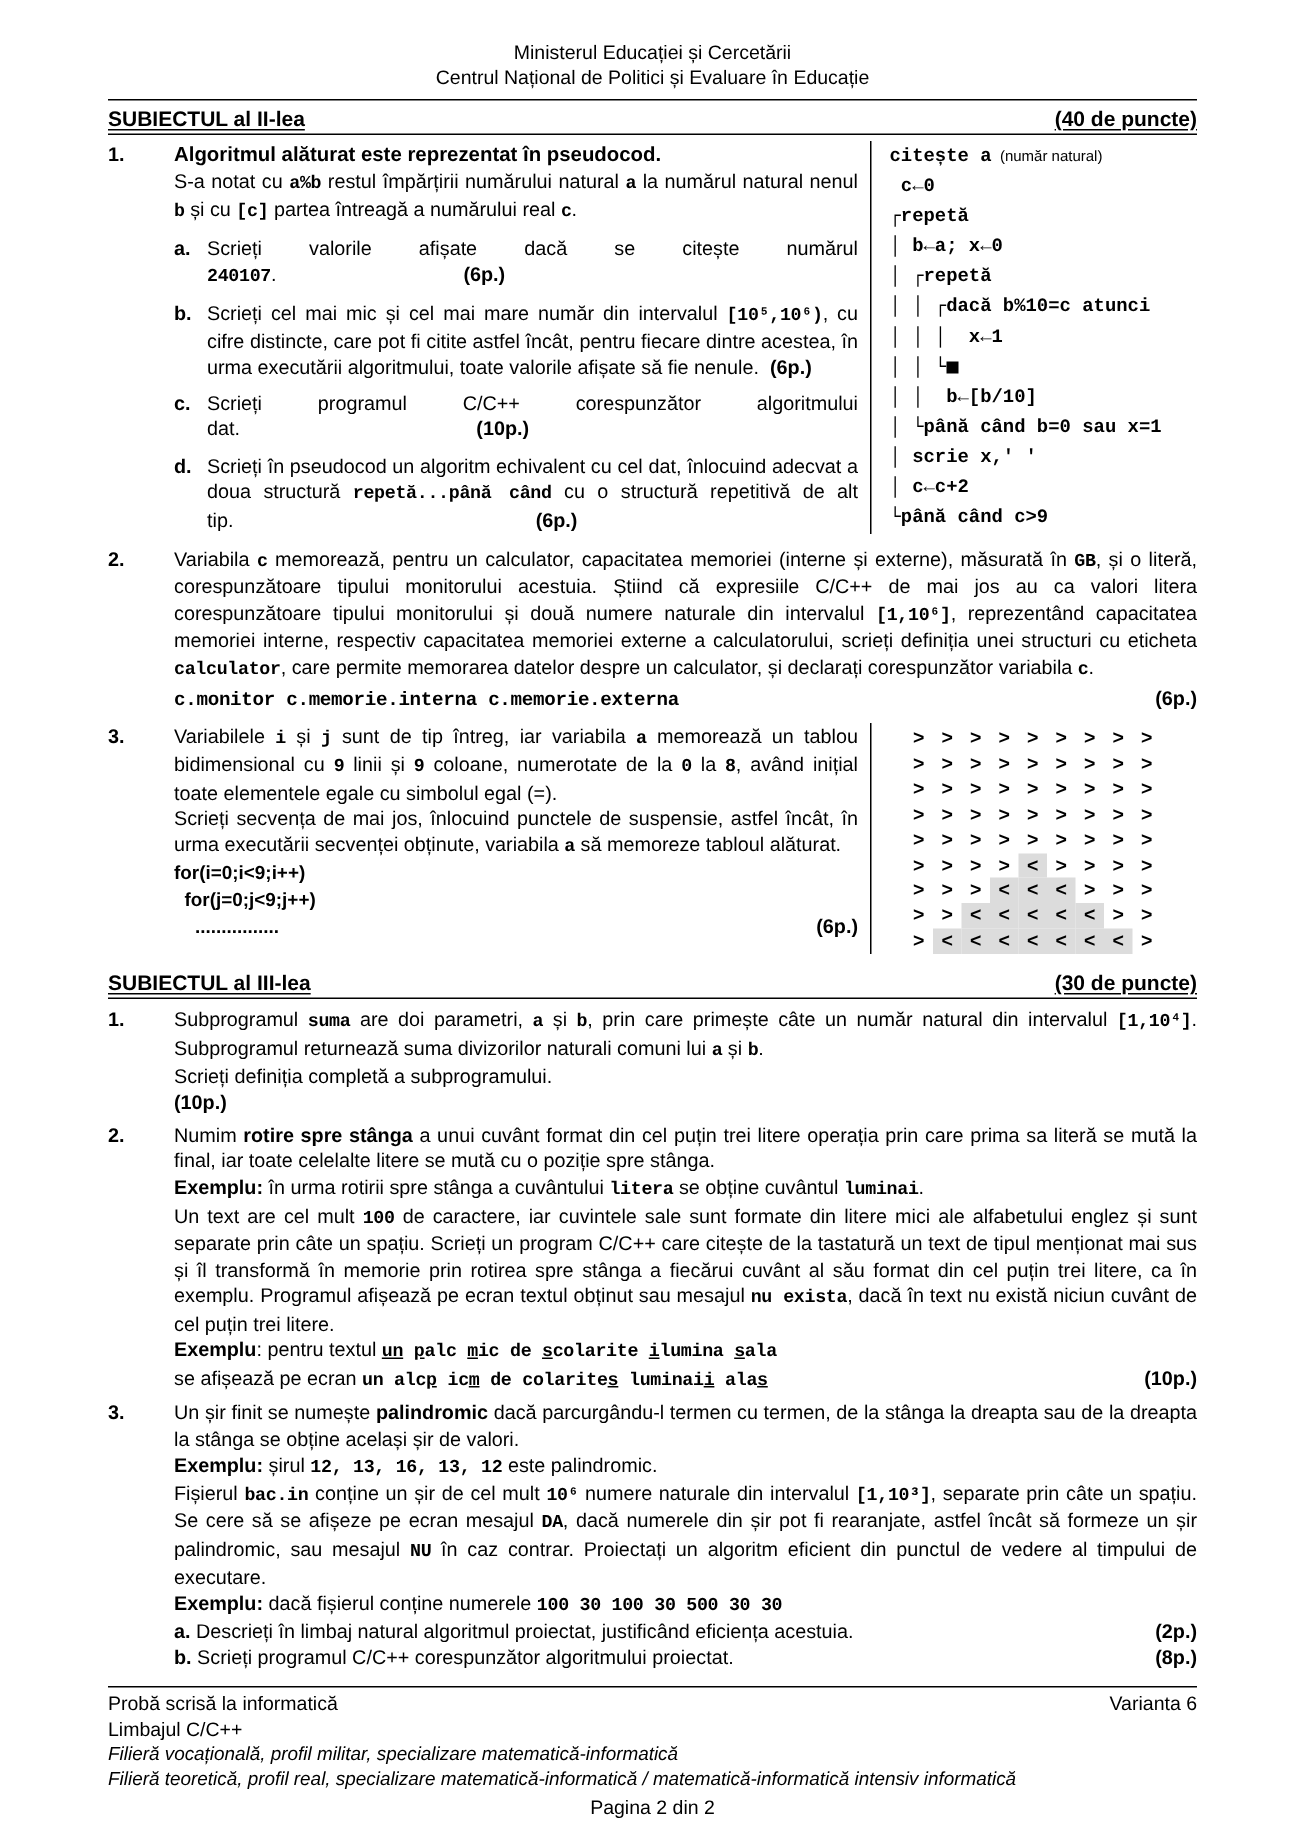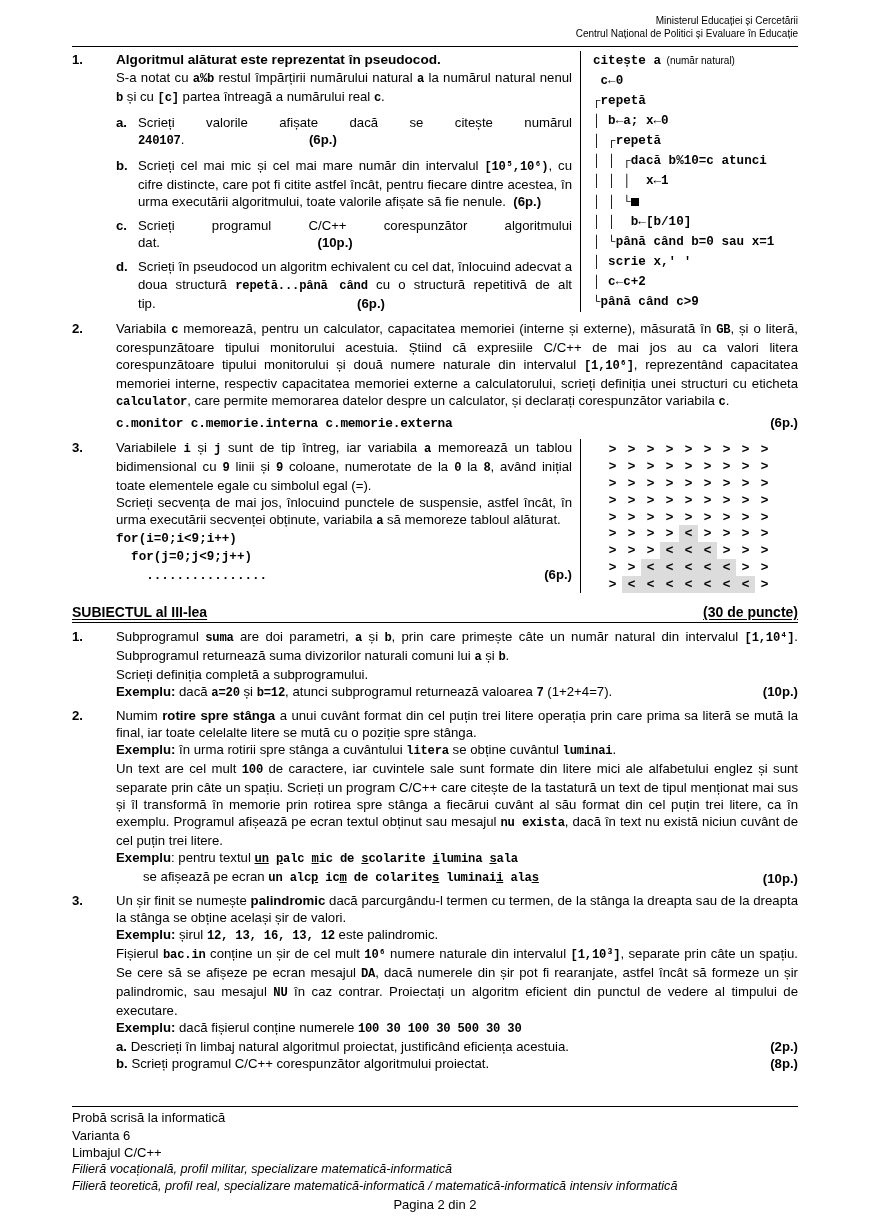--- a/index.html
+++ b/index.html
@@ -10,21 +10,21 @@
     background: #ffffff;
     font-family: "Liberation Sans", sans-serif;
     color: #000;
     font-size: 13.2px;
     line-height: 1.30;
     -webkit-font-smoothing: antialiased;
   }
   .page { position: relative; width: 870px; height: 1230px; padding: 0 72px; }
 
   
-  .doc-header { text-align: right; padding-top: 14px; font-size: 10px; line-height: 1.33; }
+  .doc-header { text-align: center; padding-top: 26px; font-size: 13px; line-height: 1.33; }
 
   .rule { border-top: 1.6px solid #000; margin-top: 5px; }
 
   
   .subject-bar {
     display: flex; justify-content: space-between; align-items: baseline;
     font-weight: bold; font-size: 14px;
     border-bottom: 1.6px solid #000;
     padding-bottom: 1px;
     margin-top: 3px;
@@ -77,43 +77,47 @@
   .matrix { border-collapse: collapse; }
   .matrix td {
     width: 19px; height: 15.2px;
     text-align: center; vertical-align: middle;
     font-family: "Liberation Sans", sans-serif;
     font-weight: bold; font-size: 13px;
     padding: 0;
   }
   .matrix td.hl { background: #dcdcdc; }
 
-  .codeline { font-family: Liberation Mono, monospace; font-weight: bold; font-size: 12.6px; white-space: pre; line-height: 1.45; }
+  .codeline { font-family: Liberation Sans, sans-serif; font-weight: bold; font-size: 12.6px; white-space: pre; line-height: 1.45; }
 
   .u { text-decoration: underline; text-underline-offset: 1px; }
 
   
   .footer { position: absolute; left: 72px; right: 72px; bottom: 16px; }
   .footer .frule { border-top: 1.6px solid #000; margin-bottom: 2px; }
-  .frow { display:flex; justify-content: space-between; flex-direction: column; }
+  .frow { display:flex; justify-content: space-between; }
   .fit  { font-style: italic; font-size: 12.6px; line-height:1.34; }
   .fpg  { text-align:center; font-size: 13px; margin-top: 2px; }
   .fline { font-size: 13px; line-height: 1.34; }
 </style>
 </head>
 <body>
 
 <div class="page">
 
   <div class="doc-header">
     <div>Ministerul Educației și Cercetării</div>
     <div>Centrul Național de Politici și Evaluare în Educație</div>
   </div>
   <div class="rule"></div>
 
+  <div class="subject-bar">
+    <span class="t">SUBIECTUL al II-lea</span>
+    <span class="p">(40 de puncte)</span>
+  </div>
 
   <div class="q1wrap">
     <div class="q1left">
       <div class="q1head">
         <span class="num">1.</span>
         <span class="q1title">Algoritmul alăturat este reprezentat în pseudocod.</span>
       </div>
       <div class="q1intro just"><span>S-a notat cu </span><span class="mono">a%b</span><span> restul împărțirii numărului natural </span><span class="mono">a</span><span> la numărul natural nenul </span><span class="mono">b</span><span> și cu </span><span class="mono">[c]</span><span> partea întreagă a numărului real </span><span class="mono">c</span><span>.</span></div>
 
       <div class="sub">
@@ -283,34 +287,33 @@
     <span class="t">SUBIECTUL al III-lea</span>
     <span class="p">(30 de puncte)</span>
   </div>
 
   <div class="item">
     <span class="num">1.</span>
     <div class="body">
       <div class="just"><span>Subprogramul </span><span class="mono">suma</span><span>  are doi parametri, </span><span class="mono">a</span><span> și </span><span class="mono">b</span><span>, prin care primește câte un număr natural din intervalul </span><span class="mono">[1,10⁴]</span><span>. Subprogramul returnează suma divizorilor naturali comuni lui </span><span class="mono">a</span><span> și </span><span class="mono">b</span><span>.</span></div>
       <div>Scrieți definiția completă a subprogramului.</div>
       <div style="display:flex; justify-content:space-between; align-items:baseline;">
-        <span><b>Exemplu:</b><span> dacă </span><span class="mono">a=20</span><span> și </span><span class="mono">b=12</span><span>, atunci subprogramul returnează valoarea </span><span class="mono">7</span><span> (1+2+4=7).</span></span>
         <span class="pts">(10p.)</span>
       </div>
     </div>
   </div>
 
   <div class="item">
     <span class="num">2.</span>
     <div class="body">
       <div class="just"><span>Numim </span><b>rotire spre stânga</b><span> a unui cuvânt format din cel puțin trei litere operația prin care prima sa literă se mută la final, iar toate celelalte litere se mută cu o poziție spre stânga.</span></div>
       <div><b>Exemplu:</b><span> în urma rotirii spre stânga a cuvântului </span><span class="mono">litera</span><span>  se obține cuvântul </span><span class="mono">luminai</span><span>.</span></div>
       <div class="just"><span>Un text are cel mult </span><span class="mono">100</span><span> de caractere, iar cuvintele sale sunt formate din litere mici ale alfabetului englez și sunt separate prin câte un spațiu. Scrieți un program C/C++ care citește de la tastatură un text de tipul menționat mai sus și îl transformă în memorie prin rotirea spre stânga a fiecărui cuvânt al său format din cel puțin trei litere, ca în exemplu. Programul afișează pe ecran textul obținut sau mesajul </span><span class="mono">nu exista</span><span>, dacă în text nu există niciun cuvânt de cel puțin trei litere.</span></div>
       <div><b>Exemplu</b><span>: pentru textul </span><span class="mono" id="ex2-in"><span><span class="u">un</span><span></span></span> <span><span class="u">p</span><span>alc</span></span> <span><span class="u">m</span><span>ic</span></span> <span><span>de</span></span> <span><span class="u">s</span><span>colarite</span></span> <span><span class="u">i</span><span>lumina</span></span> <span><span class="u">s</span><span>ala</span></span></span></div>
-      <div style="display:flex; justify-content:space-between; align-items:flex-end;margin-left:27px;">
+      <div style="display:flex; justify-content:space-between; align-items:flex-start;">
         <span><span>se afișează pe ecran </span><span class="mono" id="ex2-out"><span><span>un</span></span> <span><span>alc</span><span class="u">p</span></span> <span><span>ic</span><span class="u">m</span></span> <span><span>de</span></span> <span><span>colarite</span><span class="u">s</span></span> <span><span>luminai</span><span class="u">i</span></span> <span><span>ala</span><span class="u">s</span></span></span></span>
         <span class="pts">(10p.)</span>
       </div>
     </div>
   </div>
 
   <div class="item">
     <span class="num">3.</span>
     <div class="body">
       <div class="just"><span>Un șir finit se numește </span><b>palindromic</b><span> dacă parcurgându-l termen cu termen, de la stânga la dreapta sau de la dreapta la stânga se obține același șir de valori.</span></div>

